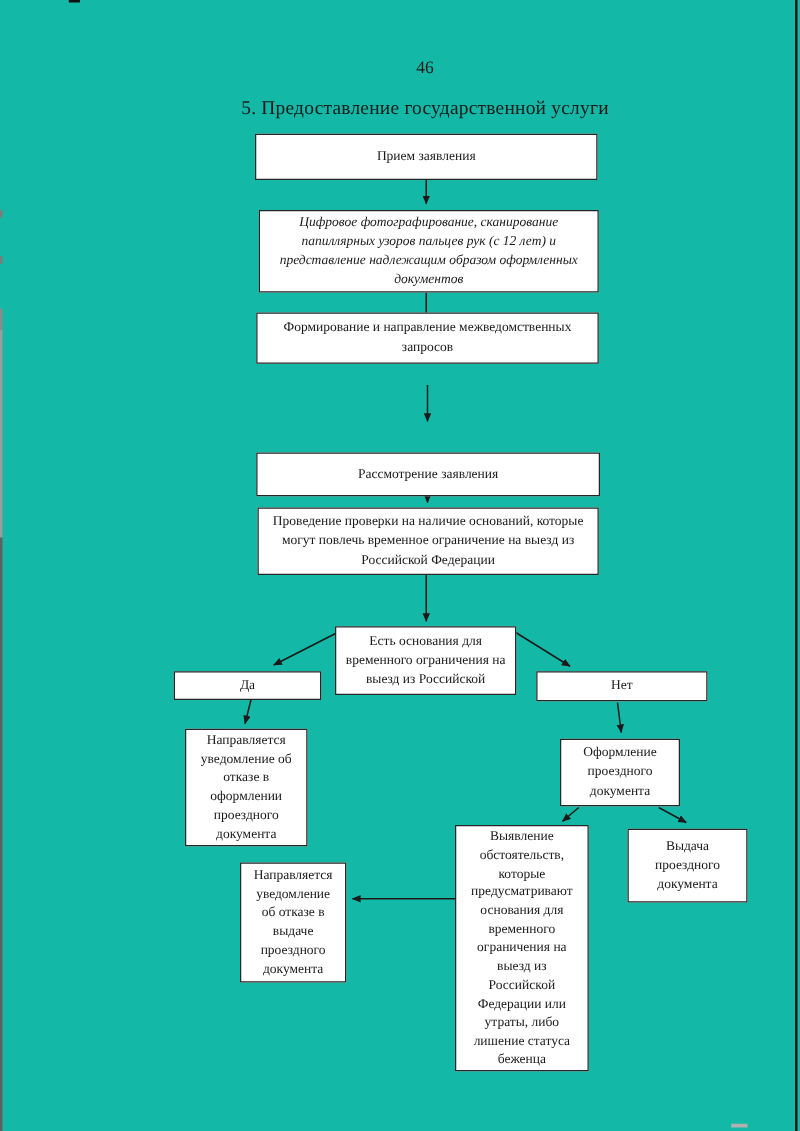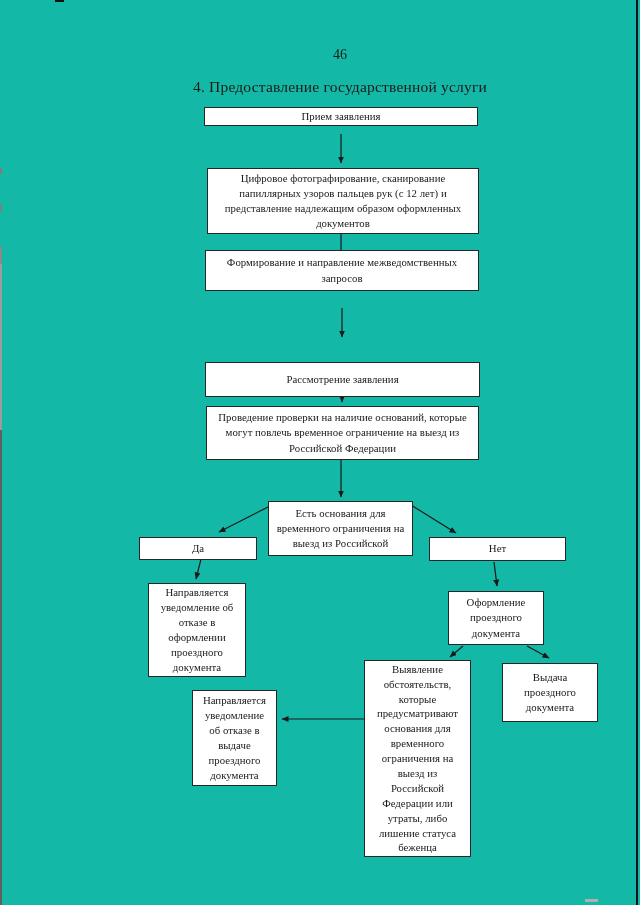--- a/index.html
+++ b/index.html
@@ -41,21 +41,21 @@
 
   .artifact { position: absolute; }
 </style>
 </head>
 <body>
 
 <div class="page">
 
   <div class="centered page-number">46</div>
 
-  <div class="centered doc-title">4. Предоставление государственной услуги</div>
+  <div class="centered doc-title">5. Предоставление государственной услуги</div>
 
   <svg class="connectors" width="640" height="905">
     <defs>
       <marker id="ah" markerUnits="userSpaceOnUse" markerWidth="8" markerHeight="7" refX="6.5" refY="3" orient="auto">
         <path d="M0,0 L7,3 L0,6 Z" fill="#1a1a1a"></path>
       </marker>
     </defs>
     <line x1="341" y1="134" x2="341" y2="163" marker-end="url(#ah)"></line>
     <line x1="341" y1="234" x2="341" y2="262" marker-end="url(#ah)"></line>
     <line x1="342" y1="308" x2="342" y2="337" marker-end="url(#ah)"></line>
@@ -63,23 +63,23 @@
     <line x1="341" y1="460" x2="341" y2="497" marker-end="url(#ah)"></line>
     <line x1="270" y1="506" x2="219" y2="532" marker-end="url(#ah)"></line>
     <line x1="411" y1="505" x2="456" y2="533" marker-end="url(#ah)"></line>
     <line x1="201" y1="559" x2="196" y2="579" marker-end="url(#ah)"></line>
     <line x1="494" y1="562" x2="497" y2="586" marker-end="url(#ah)"></line>
     <line x1="463" y1="646" x2="450" y2="657" marker-end="url(#ah)"></line>
     <line x1="527" y1="646" x2="549" y2="658" marker-end="url(#ah)"></line>
     <line x1="364" y1="719" x2="282" y2="719" marker-end="url(#ah)"></line>
   </svg>
 
-  <div class="node" style="left:204px; top:107px; width:274px; height:19px;">Прием заявления</div>
+  <div class="node" style="left:204px; top:107px; width:274px; height:37px;">Прием заявления</div>
 
-  <div class="node" style="left:207px; top:168px; width:272px; height:66px;">Цифровое фотографирование, сканирование
+  <div class="node" style="left:207px; top:168px; width:272px; height:66px;font-style:italic;">Цифровое фотографирование, сканирование
 папиллярных узоров пальцев рук (с 12 лет) и
 представление надлежащим образом оформленных
 документов</div>
 
   <div class="node" style="left:205px; top:250px; width:274px; height:41px;">Формирование и направление межведомственных
 запросов</div>
 
   <div class="node" style="left:205px; top:342px; width:275px; height:35px;margin-top:20px;">Рассмотрение заявления</div>
 
   <div class="node" style="left:268px; top:501px; width:145px; height:55px;">Есть основания для

